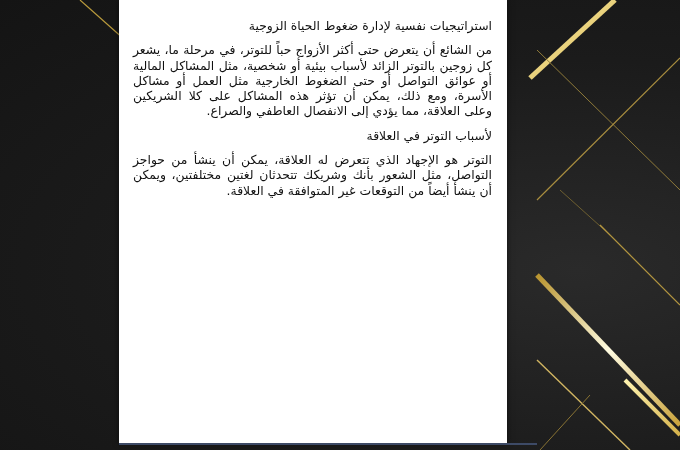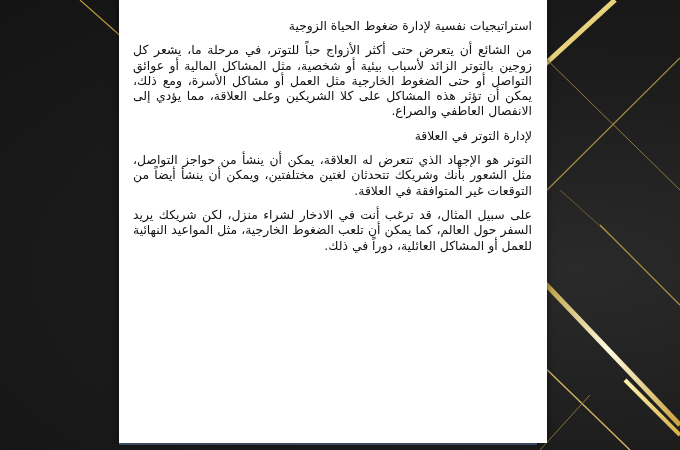--- a/index.html
+++ b/index.html
@@ -21,21 +21,21 @@
   }
   .bg svg {
     position: absolute;
     left: 0;
     top: 0;
   }
   .page {
     position: absolute;
     left: 119px;
     top: 0;
-    width: 428px;
+    width: 388px;
     height: 443px;
     background: #ffffff;
     overflow: hidden;
     box-shadow: 0 0 6px rgba(0,0,0,0.6);
   }
   .page-bottom-edge {
     position: absolute;
     left: 119px;
     top: 443px;
     width: 418px;
@@ -101,18 +101,17 @@
     <line x1="537" y1="360" x2="630" y2="450" stroke="#d1b562" stroke-width="1.4"></line>
     <line x1="590" y1="395" x2="540" y2="450" stroke="#8a7434" stroke-width="1"></line>
     <line x1="625" y1="380" x2="680" y2="435" stroke="url(#g1)" stroke-width="4"></line>
   </svg>
 </div>
 
 <div class="page">
   <div class="doc">
     <div class="title">استراتيجيات نفسية لإدارة ضغوط الحياة الزوجية</div>
     <p>من الشائع أن يتعرض حتى أكثر الأزواج حباً للتوتر، في مرحلة ما، يشعر كل زوجين بالتوتر الزائد لأسباب بيئية أو شخصية، مثل المشاكل المالية أو عوائق التواصل أو حتى الضغوط الخارجية مثل العمل أو مشاكل الأسرة، ومع ذلك، يمكن أن تؤثر هذه المشاكل على كلا الشريكين وعلى العلاقة، مما يؤدي إلى الانفصال العاطفي والصراع.</p>
-    <div class="subhead">لإدارة التوتر في العلاقة</div>
+    <div class="subhead">لأسباب التوتر في العلاقة</div>
     <p>التوتر هو الإجهاد الذي تتعرض له العلاقة، يمكن أن ينشأ من حواجز التواصل، مثل الشعور بأنك وشريكك تتحدثان لغتين مختلفتين، ويمكن أن ينشأ أيضاً من التوقعات غير المتوافقة في العلاقة.</p>
-    <p>على سبيل المثال، قد ترغب أنت في الادخار لشراء منزل، لكن شريكك يريد السفر حول العالم، كما يمكن أن تلعب الضغوط الخارجية، مثل المواعيد النهائية للعمل أو المشاكل العائلية، دوراً في ذلك.</p>
   </div>
 </div>
 <div class="page-bottom-edge"></div>
 
 </body></html>

